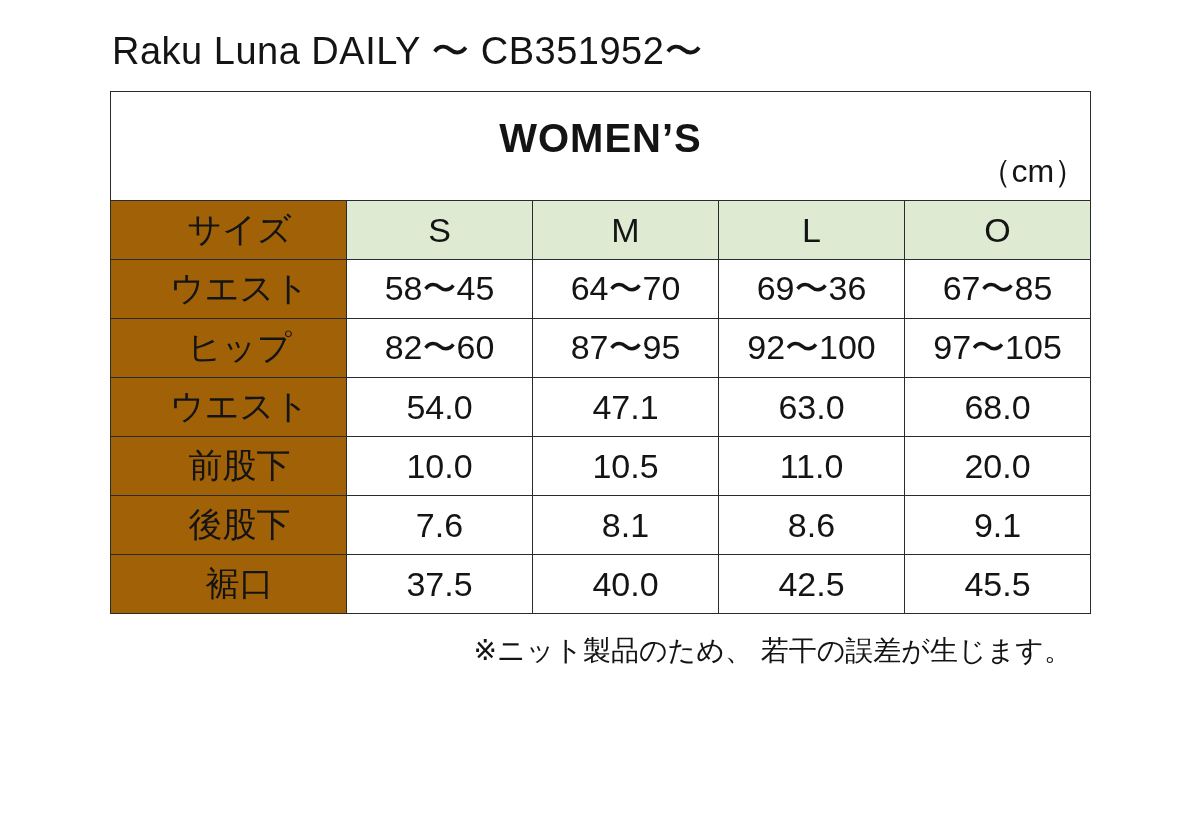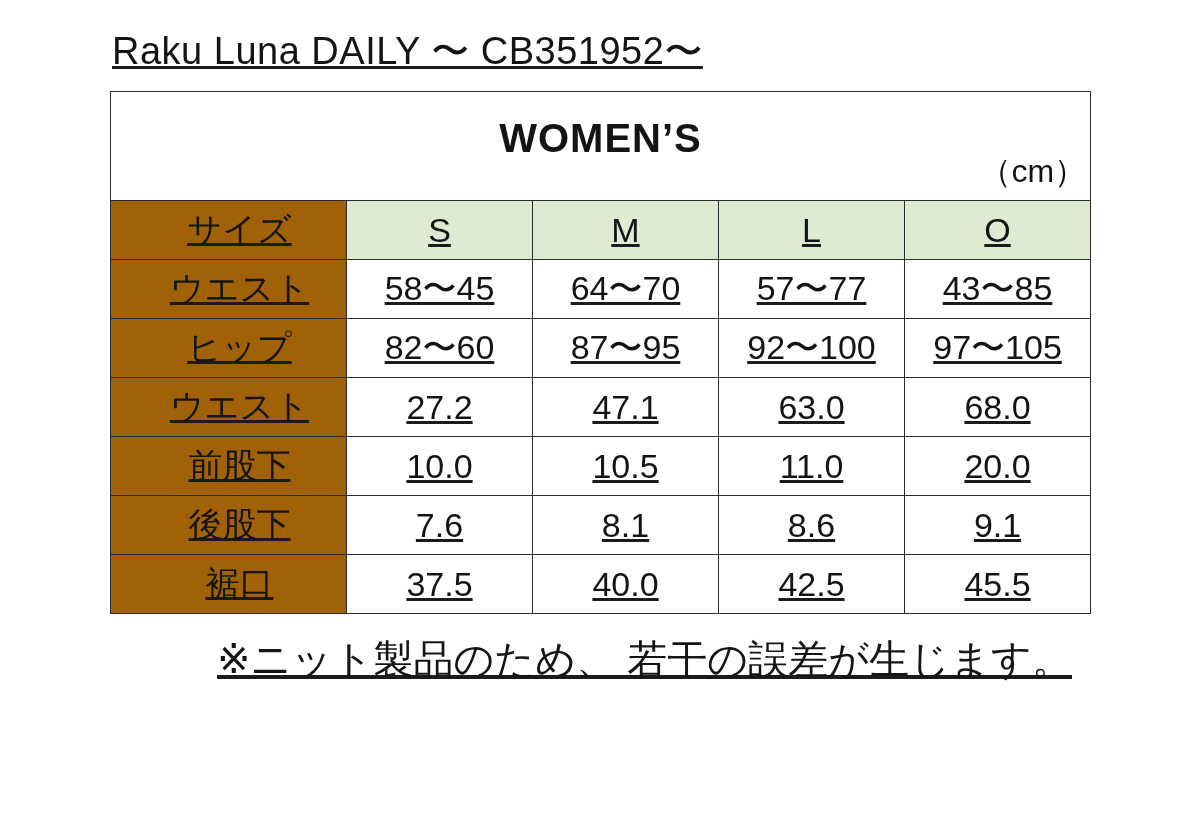--- a/index.html
+++ b/index.html
@@ -14,21 +14,20 @@
     color: #1b1b1b;
     position: relative;
     overflow: hidden;
   }
   .page {
     width: 1200px;
     height: 832px;
     box-sizing: border-box;
     padding: 26px 110px 0 110px;
     position: relative;
-    text-decoration: underline;
   }
   .title {
     font-size: 38px;
     font-weight: 400;
     letter-spacing: 0.5px;
     margin: 0 0 14px 2px;
     white-space: nowrap;
     color: #141414;
   }
   table.size-table {
@@ -95,21 +94,21 @@
   .row-spacer td { height: 104px; }
   .row-product .label-cell {
     font-weight: 700;
   }
   .blank-cell {
     background: #ffffff;
   }
   .note {
     margin-top: 18px;
     text-align: right;
-    font-size: 40px;
+    font-size: 28px;
     padding-right: 18px;
     letter-spacing: 0px;
     white-space: nowrap;
     color: #141414;
   }
 </style>
 </head>
 <body>
 
 <div class="page">
@@ -139,36 +138,36 @@
         <td class="size-hdr-cell">S</td>
         <td class="size-hdr-cell">M</td>
         <td class="size-hdr-cell">L</td>
         <td class="size-hdr-cell">O</td>
       </tr>
 
       <tr class="row-tall">
         <td class="label-cell">ウエスト</td>
         <td>58〜45</td>
         <td>64〜70</td>
-        <td>57〜77</td>
-        <td>43〜85</td>
+        <td>69〜36</td>
+        <td>67〜85</td>
       </tr>
 
       <tr class="row-tall">
         <td class="label-cell">ヒップ</td>
         <td>82〜60</td>
         <td>87〜95</td>
         <td>92〜100</td>
         <td>97〜105</td>
       </tr>
 
 
       <tr>
         <td class="label-cell light">ウエスト</td>
-        <td>27.2</td>
+        <td>54.0</td>
         <td>47.1</td>
         <td>63.0</td>
         <td>68.0</td>
       </tr>
 
       <tr>
         <td class="label-cell light">前股下</td>
         <td>10.0</td>
         <td>10.5</td>
         <td>11.0</td>

